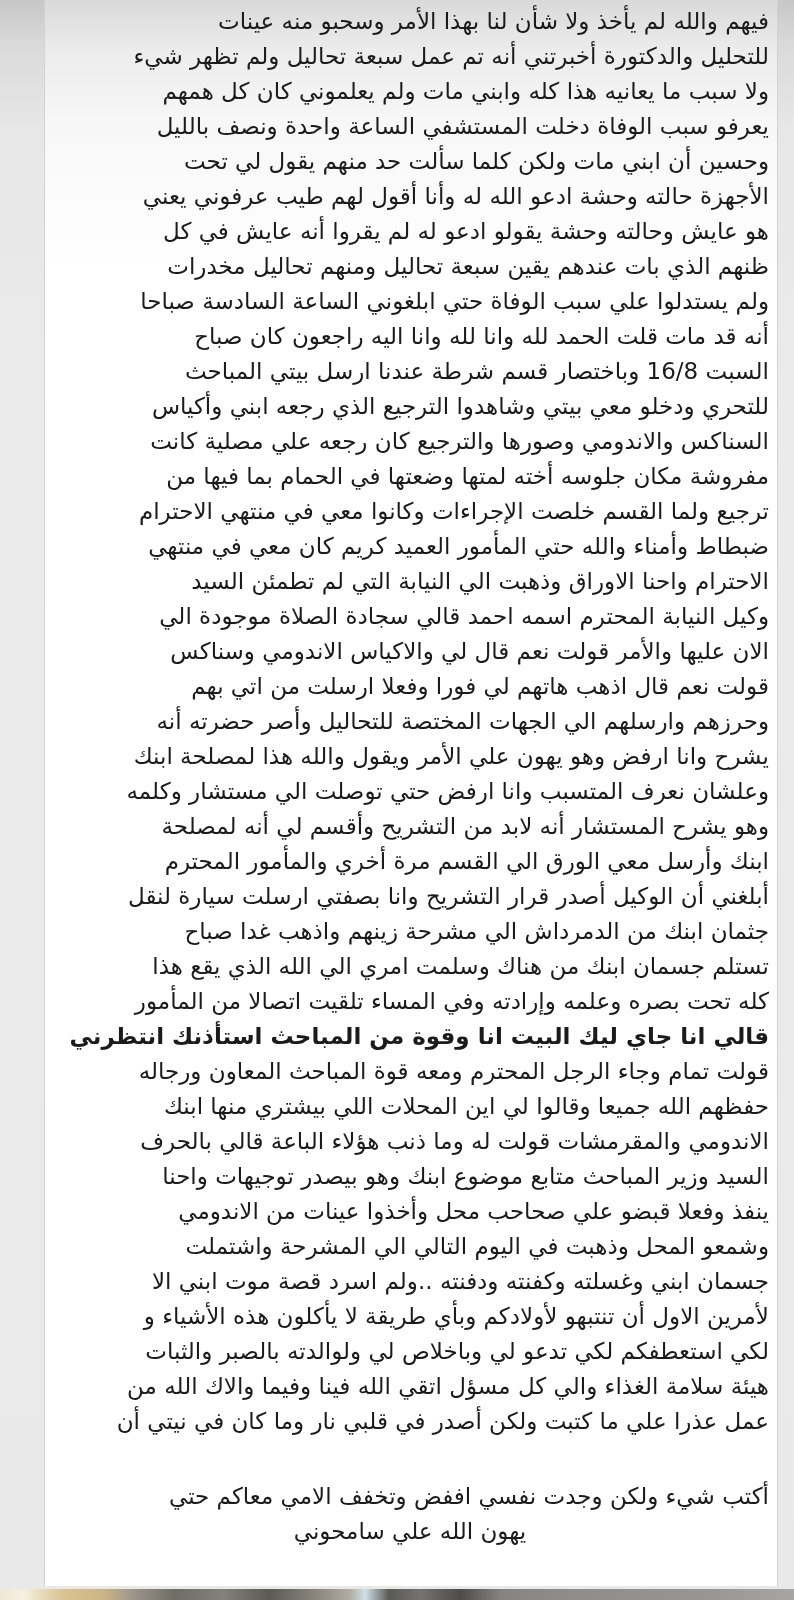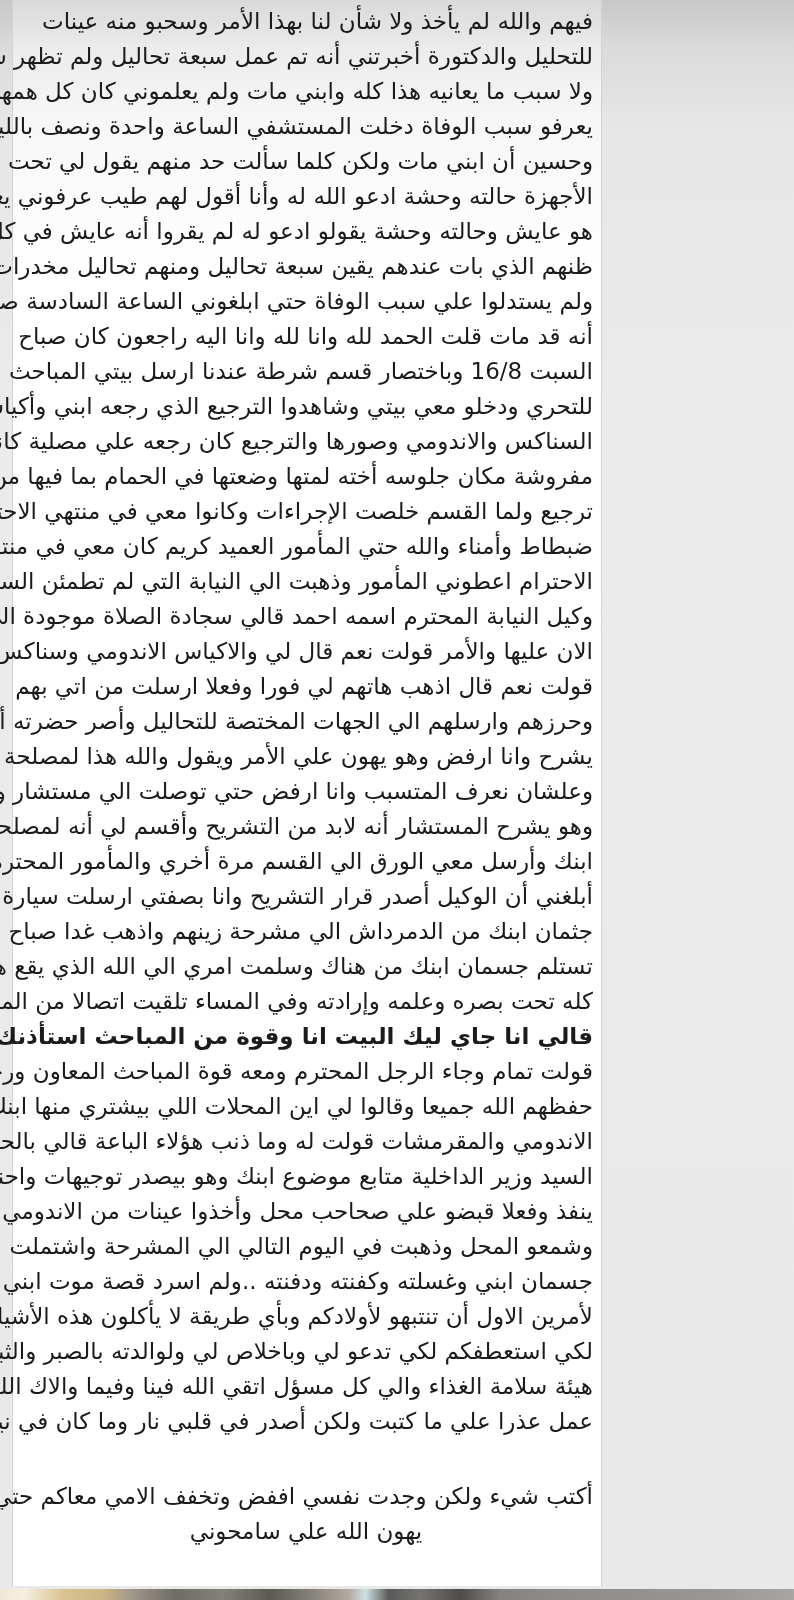--- a/index.html
+++ b/index.html
@@ -11,22 +11,22 @@
   .viewport {
     position: relative;
     width: 794px;
     height: 1600px;
     overflow: hidden;
     background: linear-gradient(180deg, #c7c7c7 0px, #dadada 45px, #e7e7e7 130px, #ebebeb 420px, #e9e9e9 100%);
   }
   .page {
     position: absolute;
     top: 0;
-    left: 12px;
-    width: 590px;
+    left: 44px;
+    width: 734px;
     height: 1586px;
     box-sizing: border-box;
     border-left: 1px solid #d2d2d2;
     border-right: 1px solid #d2d2d2;
     background: linear-gradient(180deg, #d9d9d9 0px, #ececec 50px, #f7f7f7 120px, #ffffff 270px, #ffffff 100%);
   }
   .text-block {
     direction: rtl;
     padding: 4px 8px 0 6px;
   }
@@ -66,38 +66,38 @@
         <div class="text-line" style="color: rgb(27, 27, 27);">هو عايش وحالته وحشة يقولو ادعو له لم يقروا أنه عايش في كل</div>
         <div class="text-line" style="color: rgb(27, 27, 27);">ظنهم الذي بات عندهم يقين سبعة تحاليل ومنهم تحاليل مخدرات</div>
         <div class="text-line" style="color: rgb(27, 27, 27);">ولم يستدلوا علي سبب الوفاة حتي ابلغوني الساعة السادسة صباحا</div>
         <div class="text-line" style="color: rgb(27, 27, 27);">أنه قد مات قلت الحمد لله وانا لله وانا اليه راجعون كان صباح</div>
         <div class="text-line" style="color: rgb(27, 27, 27);">السبت 16/8 وباختصار قسم شرطة عندنا ارسل بيتي المباحث</div>
         <div class="text-line" style="color: rgb(27, 27, 27);">للتحري ودخلو معي بيتي وشاهدوا الترجيع الذي رجعه ابني وأكياس</div>
         <div class="text-line" style="color: rgb(27, 27, 27);">السناكس والاندومي وصورها  والترجيع كان رجعه علي مصلية كانت</div>
         <div class="text-line" style="color: rgb(27, 27, 27);">مفروشة مكان جلوسه أخته لمتها وضعتها في الحمام بما فيها من</div>
         <div class="text-line" style="color: rgb(27, 27, 27);">ترجيع ولما القسم خلصت الإجراءات وكانوا معي في منتهي الاحترام</div>
         <div class="text-line" style="color: rgb(27, 27, 27);">ضبطاط وأمناء والله حتي المأمور العميد كريم كان معي في منتهي</div>
-        <div class="text-line" style="color: rgb(27, 27, 27);">الاحترام اعطوني المأمور وذهبت الي النيابة التي لم تطمئن السيد</div>
+        <div class="text-line" style="color: rgb(27, 27, 27);">الاحترام واحنا الاوراق وذهبت الي النيابة التي لم تطمئن السيد</div>
         <div class="text-line" style="color: rgb(27, 27, 27);">وكيل النيابة المحترم اسمه احمد قالي سجادة الصلاة موجودة الي</div>
         <div class="text-line" style="color: rgb(27, 27, 27);">الان عليها والأمر قولت نعم قال لي والاكياس الاندومي وسناكس</div>
         <div class="text-line" style="color: rgb(27, 27, 27);">قولت نعم قال اذهب هاتهم لي فورا وفعلا ارسلت من اتي بهم</div>
         <div class="text-line" style="color: rgb(27, 27, 27);">وحرزهم وارسلهم الي الجهات المختصة للتحاليل وأصر حضرته أنه</div>
         <div class="text-line" style="color: rgb(27, 27, 27);">يشرح وانا ارفض وهو يهون علي الأمر ويقول والله هذا لمصلحة ابنك</div>
         <div class="text-line" style="color: rgb(27, 27, 27);">وعلشان نعرف المتسبب وانا ارفض حتي توصلت الي مستشار وكلمه</div>
         <div class="text-line" style="color: rgb(27, 27, 27);">وهو يشرح المستشار أنه لابد من التشريح وأقسم لي أنه لمصلحة</div>
         <div class="text-line" style="color: rgb(27, 27, 27);">ابنك وأرسل معي الورق الي القسم مرة أخري والمأمور المحترم</div>
         <div class="text-line" style="color: rgb(27, 27, 27);">أبلغني أن الوكيل أصدر قرار التشريح وانا بصفتي ارسلت سيارة لنقل</div>
         <div class="text-line" style="color: rgb(27, 27, 27);">جثمان ابنك من الدمرداش الي مشرحة زينهم واذهب غدا صباح</div>
         <div class="text-line" style="color: rgb(27, 27, 27);">تستلم جسمان ابنك من هناك وسلمت امري الي الله الذي يقع هذا</div>
         <div class="text-line" style="color: rgb(27, 27, 27);">كله تحت بصره وعلمه وإرادته وفي المساء تلقيت اتصالا من المأمور</div>
         <div class="text-line" style="color: rgb(27, 27, 27); font-weight: bold;">قالي انا جاي ليك البيت انا وقوة من المباحث استأذنك انتظرني</div>
         <div class="text-line" style="color: rgb(27, 27, 27);">قولت تمام وجاء الرجل المحترم ومعه قوة المباحث المعاون ورجاله</div>
         <div class="text-line" style="color: rgb(27, 27, 27);">حفظهم الله جميعا وقالوا لي اين المحلات اللي بيشتري منها ابنك</div>
         <div class="text-line" style="color: rgb(27, 27, 27);">الاندومي والمقرمشات قولت له وما ذنب هؤلاء الباعة قالي بالحرف</div>
-        <div class="text-line" style="color: rgb(27, 27, 27);">السيد وزير الداخلية متابع موضوع ابنك وهو بيصدر توجيهات واحنا</div>
+        <div class="text-line" style="color: rgb(27, 27, 27);">السيد وزير المباحث متابع موضوع ابنك وهو بيصدر توجيهات واحنا</div>
         <div class="text-line" style="color: rgb(27, 27, 27);">ينفذ وفعلا قبضو علي صحاحب محل وأخذوا عينات من الاندومي</div>
         <div class="text-line" style="color: rgb(27, 27, 27);">وشمعو المحل وذهبت في اليوم التالي الي المشرحة واشتملت</div>
         <div class="text-line" style="color: rgb(27, 27, 27);">جسمان ابني وغسلته وكفنته ودفنته ..ولم اسرد قصة موت ابني الا</div>
         <div class="text-line" style="color: rgb(27, 27, 27);">لأمرين الاول أن تنتبهو لأولادكم وبأي طريقة لا يأكلون هذه الأشياء و</div>
         <div class="text-line" style="color: rgb(27, 27, 27);">لكي استعطفكم لكي تدعو لي وباخلاص لي ولوالدته بالصبر والثبات</div>
         <div class="text-line" style="color: rgb(27, 27, 27);">هيئة سلامة الغذاء والي كل مسؤل اتقي الله فينا وفيما والاك الله من</div>
         <div class="text-line" style="color: rgb(27, 27, 27);">عمل عذرا علي ما كتبت ولكن أصدر في قلبي نار وما كان في نيتي أن</div>
         <div class="text-line" style="color: rgb(27, 27, 27); margin-top: 40px;">أكتب شيء ولكن وجدت نفسي اففض وتخفف الامي معاكم حتي</div>
         <div class="text-line" style="color: rgb(27, 27, 27);">يهون الله علي سامحوني</div>
       </div>

